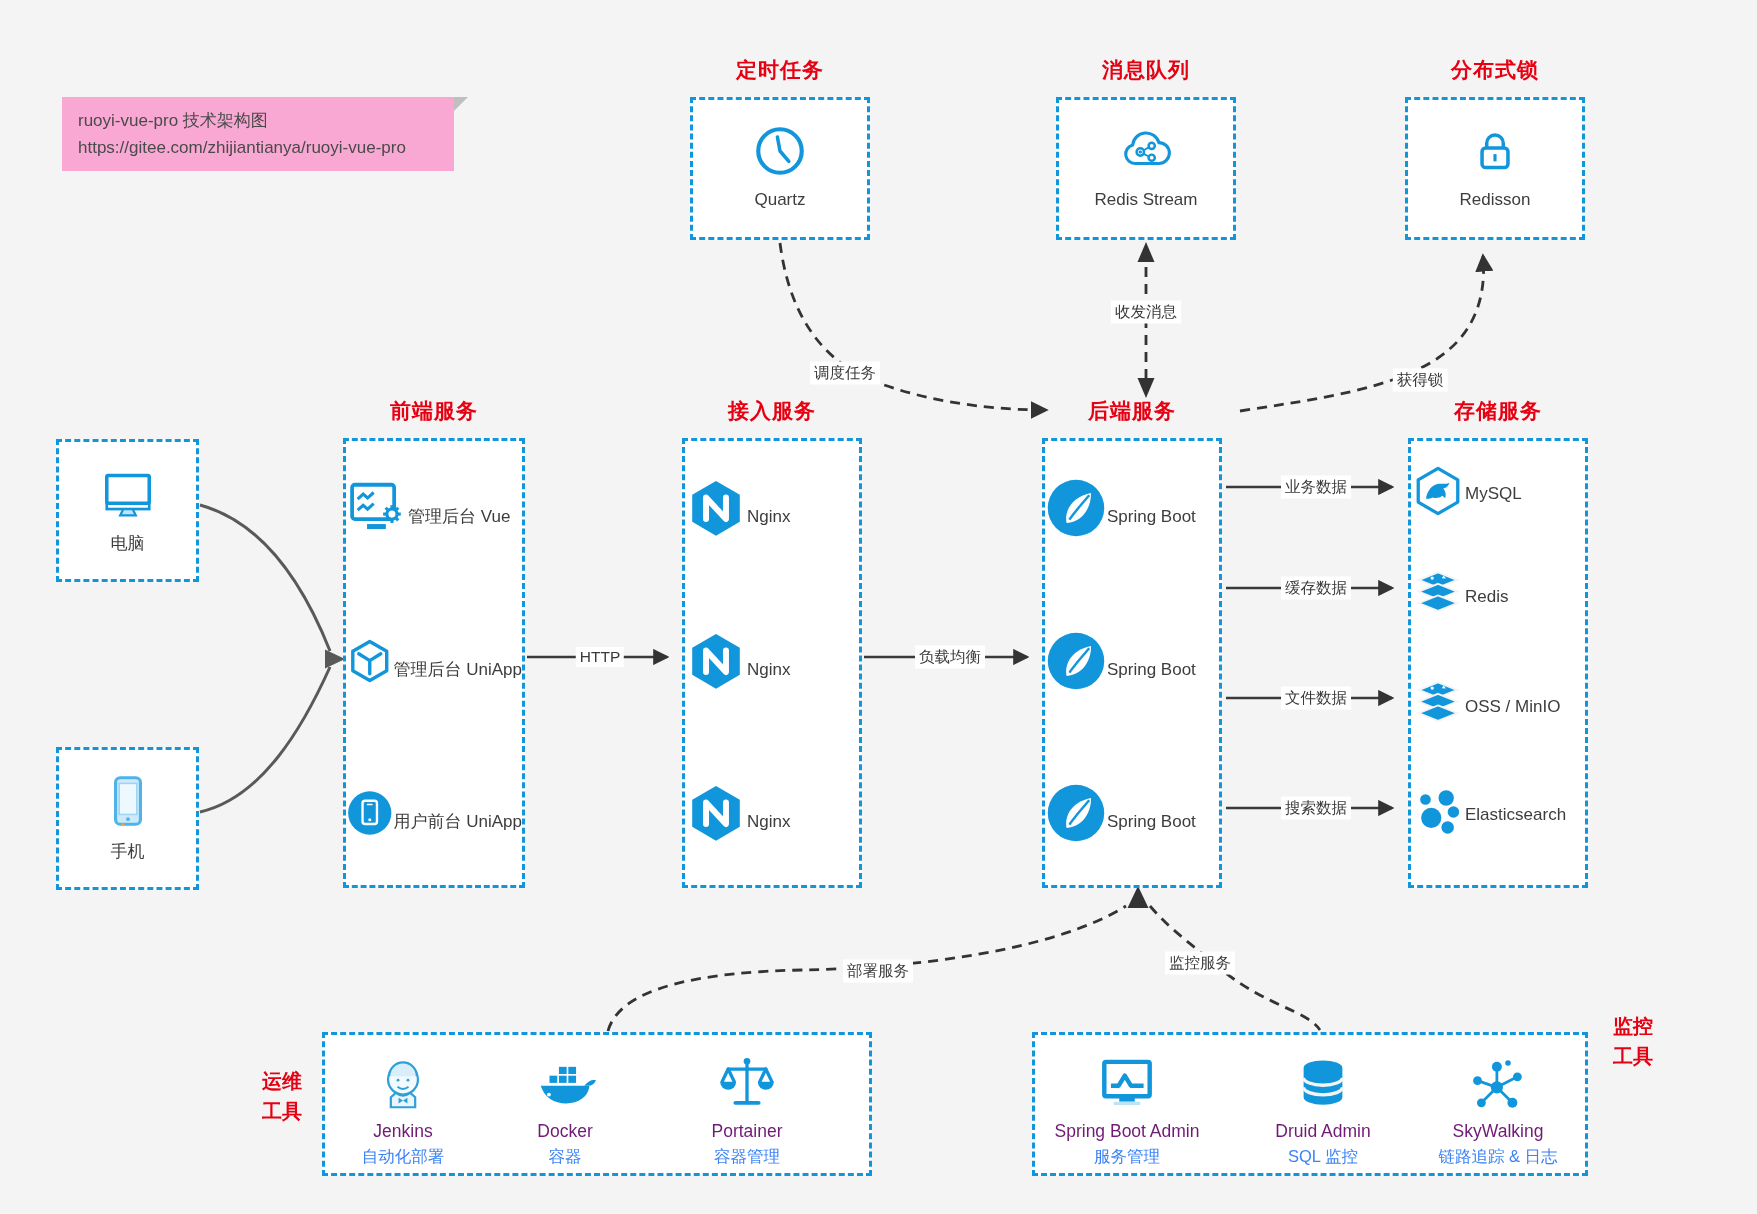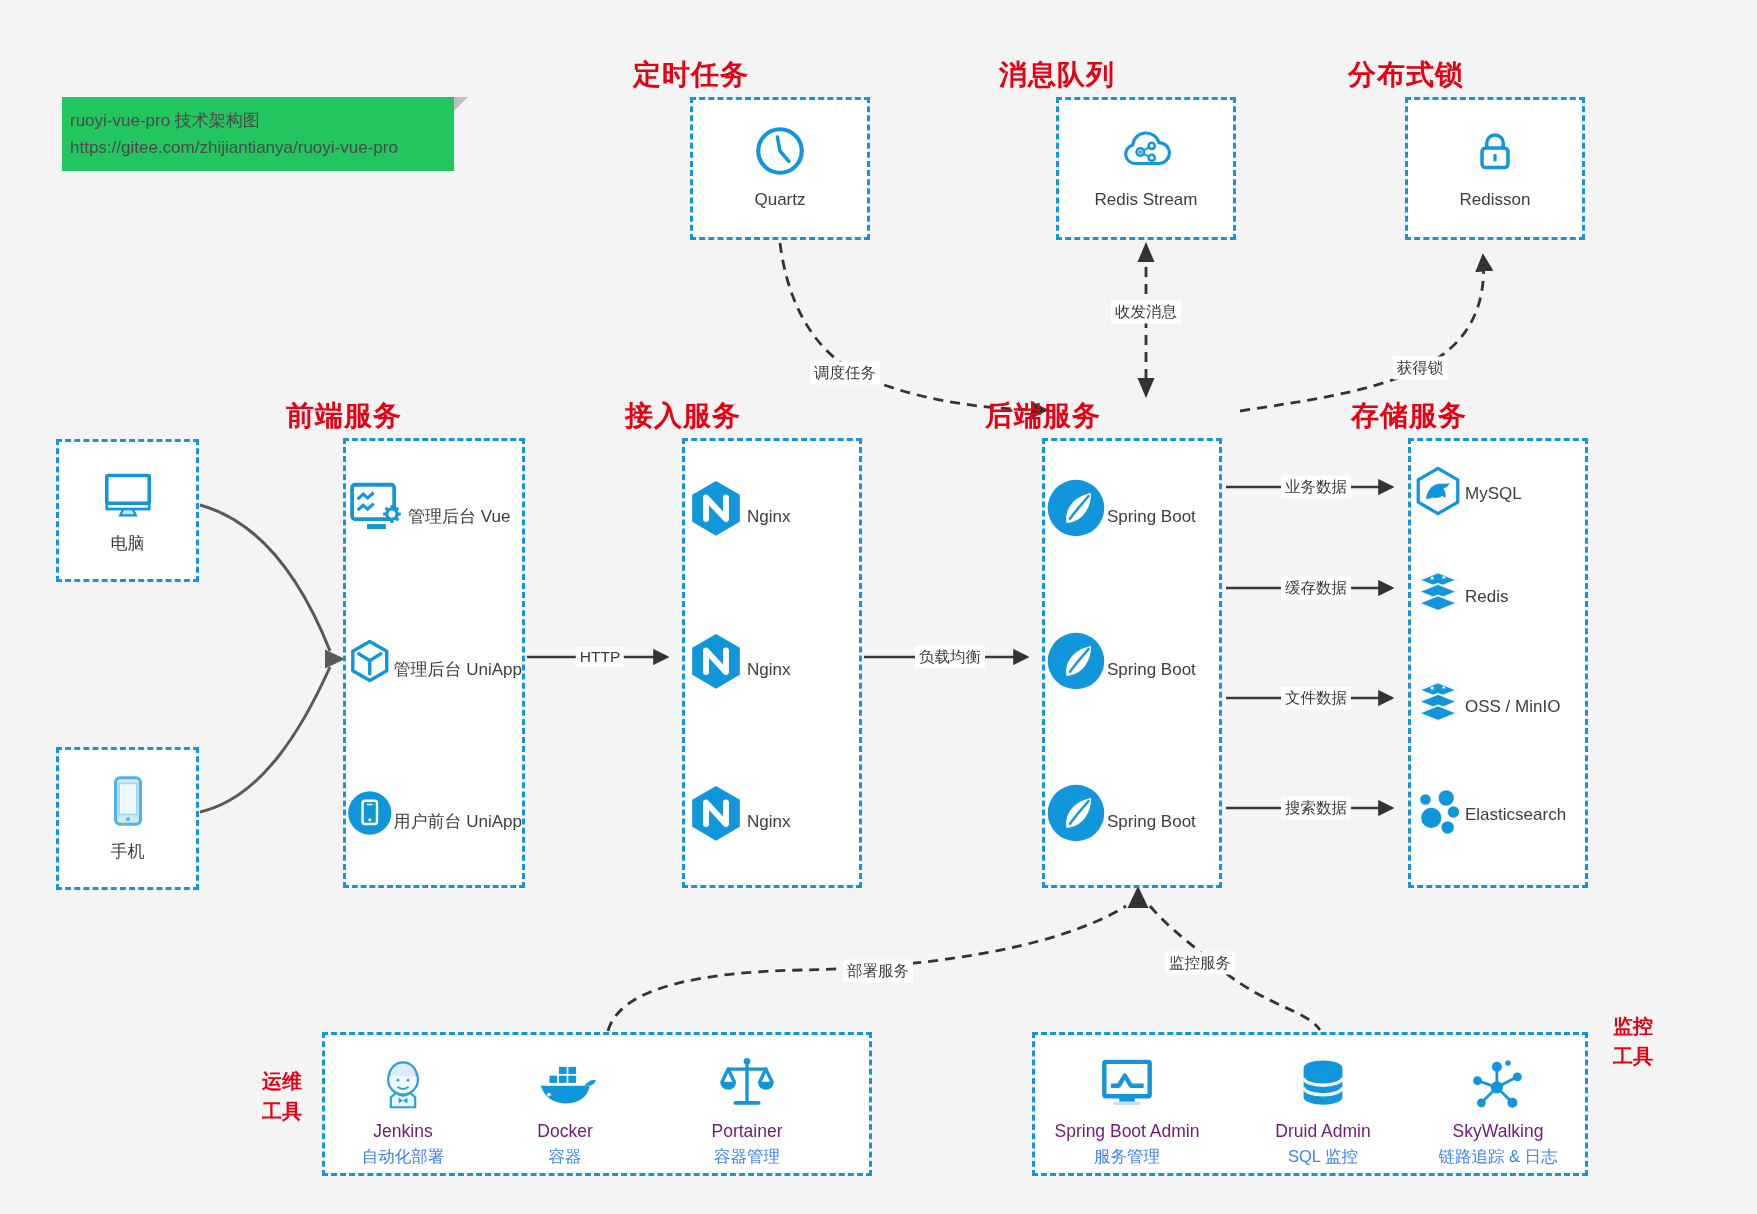--- a/index.html
+++ b/index.html
@@ -6,33 +6,33 @@
   .stage {
     position:relative; width:1757px; height:1214px; overflow:hidden;
     background:#f4f4f4;
     font-family:"Liberation Sans","DejaVu Sans",sans-serif;
   }
   .wires { position:absolute; left:0; top:0; pointer-events:none; }
 
   
   .note {
     position:absolute; left:62px; top:97px; width:392px; height:74px;
-    background:#22c55e; color:#4a4a4a; font-size:17px; line-height:27px;
-    padding:10px 8px; box-sizing:border-box; white-space:nowrap;
+    background:#f9a8d4; color:#4a4a4a; font-size:17px; line-height:27px;
+    padding:10px 16px; box-sizing:border-box; white-space:nowrap;
   }
   .note::after {
     content:""; position:absolute; top:0; right:-14px; width:0; height:0;
     border-top:14px solid #bfbfbf; border-right:14px solid transparent;
   }
 
   
   .box { position:absolute; background:#fff; border:3px dashed #1296db; box-sizing:border-box; }
   .gtitle {
-    position:absolute; top:-44px; left:-60px; right:-60px; text-align:left;
-    font-size:28px; font-weight:bold; color:#e60012; letter-spacing:1px; white-space:nowrap;
+    position:absolute; top:-44px; left:-60px; right:-60px; text-align:center;
+    font-size:21px; font-weight:bold; color:#e60012; letter-spacing:1px; white-space:nowrap;
   }
   #g-scheduled { left:690px;  top:97px;  width:180px; height:143px; }
   #g-mq        { left:1056px; top:97px;  width:180px; height:143px; }
   #g-lock      { left:1405px; top:97px;  width:180px; height:143px; }
   #g-pc        { left:56px;   top:439px; width:143px; height:143px; }
   #g-phone     { left:56px;   top:747px; width:143px; height:143px; }
   #g-frontend  { left:343px;  top:438px; width:182px; height:450px; }
   #g-gateway   { left:682px;  top:438px; width:180px; height:450px; }
   #g-backend   { left:1042px; top:438px; width:180px; height:450px; }
   #g-storage   { left:1408px; top:438px; width:180px; height:450px; }
@@ -460,21 +460,21 @@
   </div>
   <div class="sidelab" id="sl-mon">
     <div>监控</div>
     <div>工具</div>
   </div>
 
   <div class="elabel" style="left:600px;top:657px">HTTP</div>
   <div class="elabel" style="left:950px;top:657px">负载均衡</div>
   <div class="elabel" style="left:845px;top:373px">调度任务</div>
   <div class="elabel" style="left:1146px;top:312px">收发消息</div>
-  <div class="elabel" style="left:1420px;top:368px">获得锁</div>
+  <div class="elabel" style="left:1420px;top:380px">获得锁</div>
   <div class="elabel" style="left:1316px;top:487px">业务数据</div>
   <div class="elabel" style="left:1316px;top:588px">缓存数据</div>
   <div class="elabel" style="left:1316px;top:698px">文件数据</div>
   <div class="elabel" style="left:1316px;top:808px">搜索数据</div>
   <div class="elabel" style="left:878px;top:971px">部署服务</div>
   <div class="elabel" style="left:1200px;top:963px">监控服务</div>
 
 </div>
 
 </body></html>

